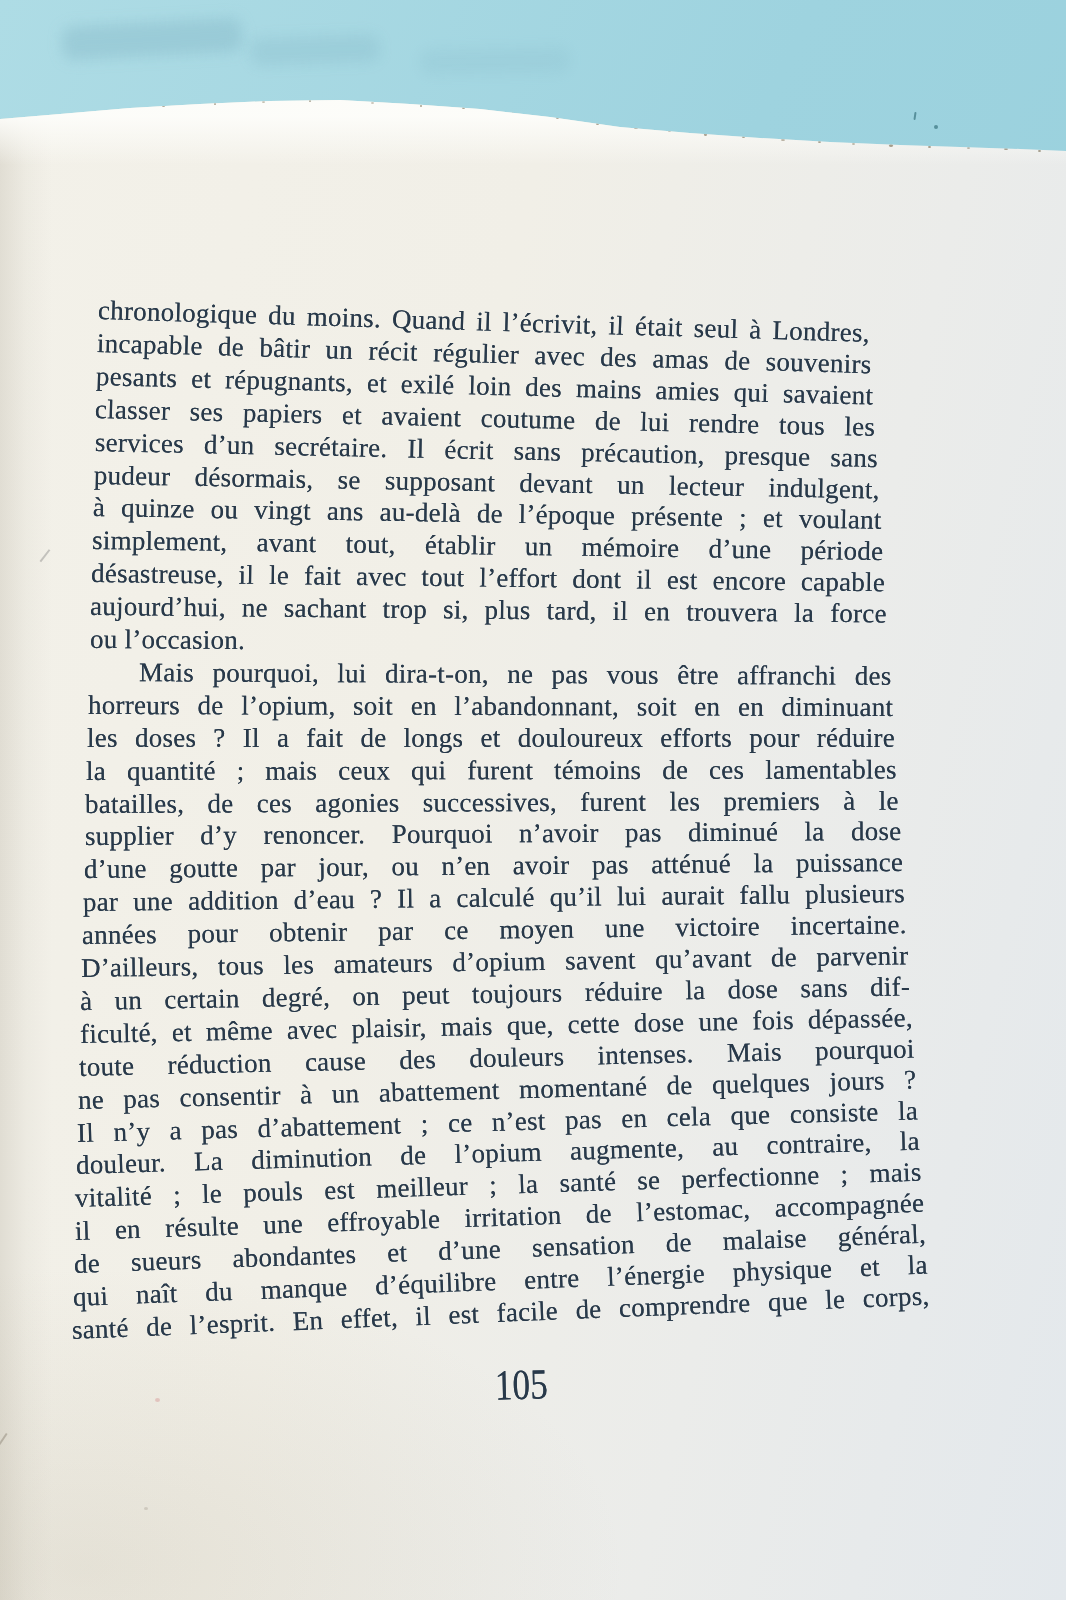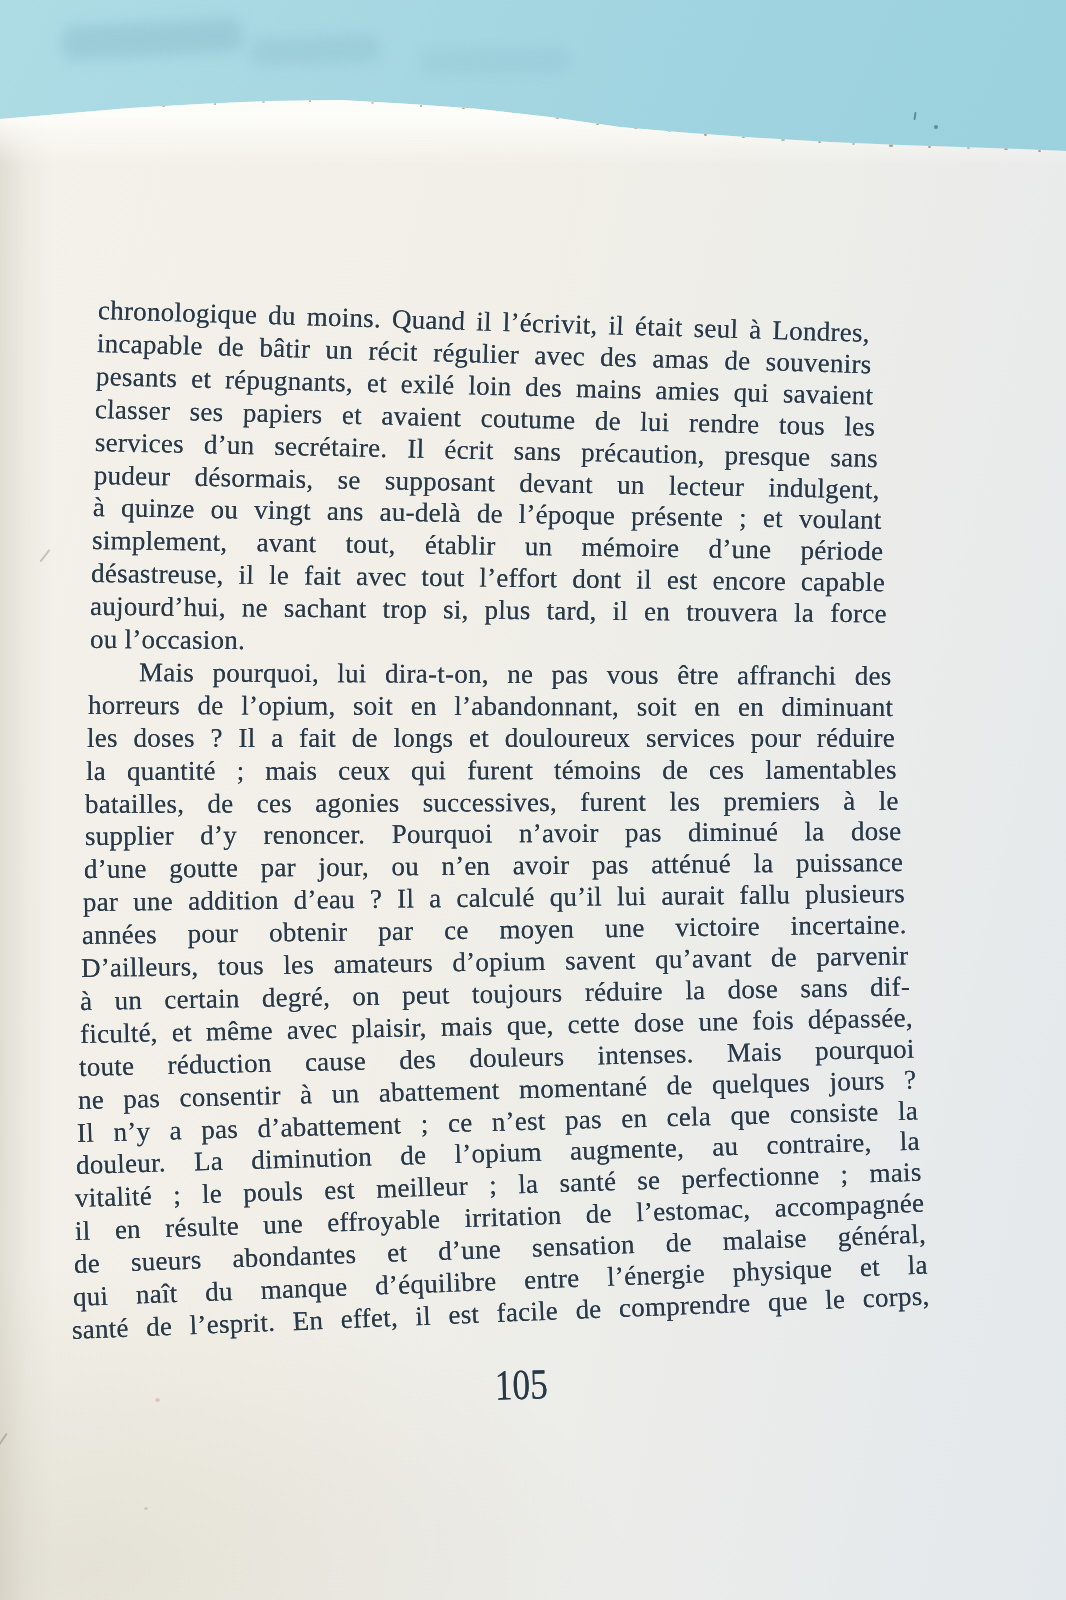--- a/index.html
+++ b/index.html
@@ -135,21 +135,21 @@
         <div class="text-line" style="top: 392.7px; left: 95.4839px; width: 780.323px; transform: rotate(1.31deg);">classer ses papiers et avaient coutume de lui rendre tous les</div>
         <div class="text-line" style="top: 425.6px; left: 94.6452px; width: 783.097px; transform: rotate(1.18deg);">services d’un secrétaire. Il écrit sans précaution, presque sans</div>
         <div class="text-line" style="top: 458.5px; left: 93.8065px; width: 785.871px; transform: rotate(1.05deg);">pudeur désormais, se supposant devant un lecteur indulgent,</div>
         <div class="text-line" style="top: 491.4px; left: 92.9677px; width: 788.645px; transform: rotate(0.93deg);">à quinze ou vingt ans au-delà de l’époque présente ; et voulant</div>
         <div class="text-line" style="top: 524.3px; left: 92.129px; width: 791.419px; transform: rotate(0.8deg);">simplement, avant tout, établir un mémoire d’une période</div>
         <div class="text-line" style="top: 557.2px; left: 91.2903px; width: 794.194px; transform: rotate(0.67deg);">désastreuse, il le fait avec tout l’effort dont il est encore capable</div>
         <div class="text-line" style="top: 590.1px; left: 90.4516px; width: 796.968px; transform: rotate(0.54deg);">aujourd’hui, ne sachant trop si, plus tard, il en trouvera la force</div>
         <div class="text-line no-just" style="top: 623px; left: 89.6129px; width: 799.742px; transform: rotate(0.41deg);">ou l’occasion.</div>
         <div class="text-line" style="top: 655.9px; left: 88.7742px; width: 802.516px; transform: rotate(0.28deg); text-indent: 50px;">Mais pourquoi, lui dira-t-on, ne pas vous être affranchi des</div>
         <div class="text-line" style="top: 688.8px; left: 87.9355px; width: 805.29px; transform: rotate(0.15deg);">horreurs de l’opium, soit en l’abandonnant, soit en en diminuant</div>
-        <div class="text-line" style="top: 721.7px; left: 87.0968px; width: 808.065px; transform: rotate(0.02deg);">les doses ? Il a fait de longs et douloureux services pour réduire</div>
+        <div class="text-line" style="top: 721.7px; left: 87.0968px; width: 808.065px; transform: rotate(0.02deg);">les doses ? Il a fait de longs et douloureux efforts pour réduire</div>
         <div class="text-line" style="top: 754.6px; left: 86.2581px; width: 810.839px; transform: rotate(-0.11deg);">la quantité ; mais ceux qui furent témoins de ces lamentables</div>
         <div class="text-line" style="top: 787.5px; left: 85.4194px; width: 813.613px; transform: rotate(-0.24deg);">batailles, de ces agonies successives, furent les premiers à le</div>
         <div class="text-line" style="top: 820.4px; left: 84.5806px; width: 816.387px; transform: rotate(-0.36deg);">supplier d’y renoncer. Pourquoi n’avoir pas diminué la dose</div>
         <div class="text-line" style="top: 853.3px; left: 83.7419px; width: 819.161px; transform: rotate(-0.49deg);">d’une goutte par jour, ou n’en avoir pas atténué la puissance</div>
         <div class="text-line" style="top: 886.2px; left: 82.9032px; width: 821.935px; transform: rotate(-0.62deg);">par une addition d’eau ? Il a calculé qu’il lui aurait fallu plusieurs</div>
         <div class="text-line" style="top: 919.1px; left: 82.0645px; width: 824.71px; transform: rotate(-0.75deg);">années pour obtenir par ce moyen une victoire incertaine.</div>
         <div class="text-line" style="top: 952px; left: 81.2258px; width: 827.484px; transform: rotate(-0.88deg);">D’ailleurs, tous les amateurs d’opium savent qu’avant de parvenir</div>
         <div class="text-line" style="top: 984.9px; left: 80.3871px; width: 830.258px; transform: rotate(-1.01deg);">à un certain degré, on peut toujours réduire la dose sans dif-</div>
         <div class="text-line" style="top: 1017.8px; left: 79.5484px; width: 833.032px; transform: rotate(-1.14deg);">ficulté, et même avec plaisir, mais que, cette dose une fois dépassée,</div>
         <div class="text-line" style="top: 1050.7px; left: 78.7097px; width: 835.806px; transform: rotate(-1.27deg);">toute réduction cause des douleurs intenses. Mais pourquoi</div>

